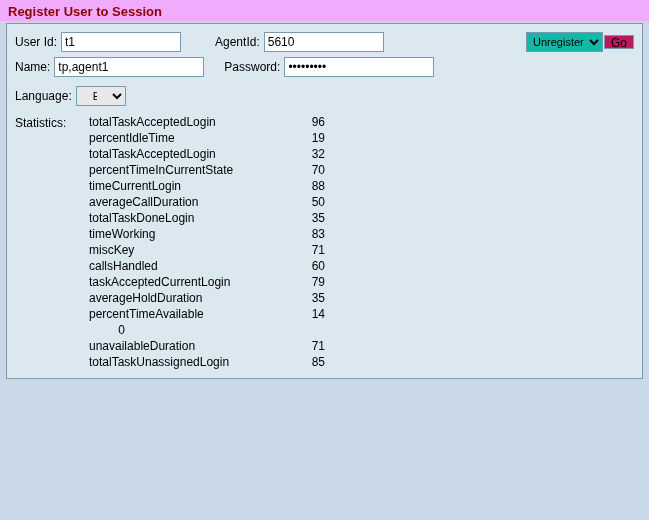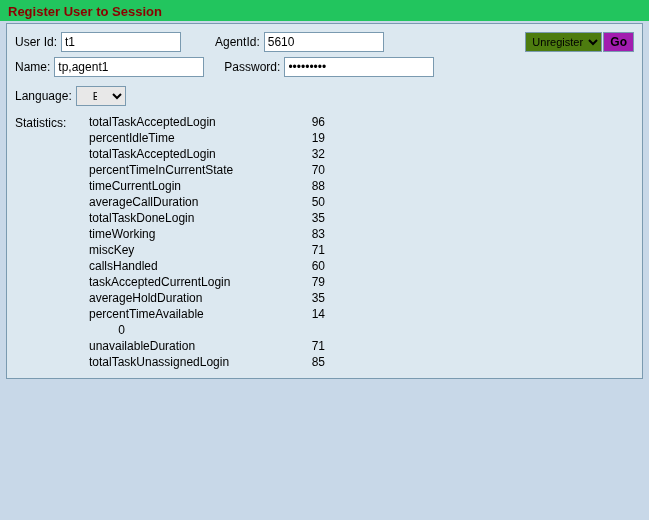--- a/index.html
+++ b/index.html
@@ -5,21 +5,21 @@
     * { box-sizing: border-box; margin: 0; padding: 0; }
     body {
       font-family: Arial, sans-serif;
       font-size: 12px;
       background: #c8d8e8;
       width: 649px;
       height: 520px;
       overflow: hidden;
     }
     .title-bar {
-      background: #22c55e;
+      background: #f0abfc;
       padding: 4px 8px 2px 8px;
     }
     .title-text {
       color: #8b0000;
       font-weight: bold;
       font-size: 13px;
     }
     .main-panel {
       margin: 2px 6px 6px 6px;
       border: 1px solid #7a9ab0;
@@ -45,29 +45,29 @@
       padding: 0 3px;
     }
     .user-id-input { width: 120px; }
     .agent-id-input { width: 120px; }
     .name-input { width: 150px; }
     .password-input { width: 150px; }
     .unregister-select {
       height: 20px;
       font-size: 11px;
       border: 1px solid #7a9ab0;
-      background: #4d7c0f;
+      background: #14b8a6;
       padding: 0 2px;
     }
     .go-button {
-      height: 20px;
-      background: #a21caf;
-      border: 1px solid #7a9ab0;
-      font-size: 12px;
-      font-weight: bold;
+      height: 14px;
+      background: #be185d;
+      border: 1px solid #7a9ab0;
+      font-size: 12px;
+      font-weight: normal;
       padding: 0 6px;
       cursor: pointer;
       margin-left: 1px;
     }
     .language-row {
       display: flex;
       align-items: center;
       margin-bottom: 8px;
     }
     .lang-select {

